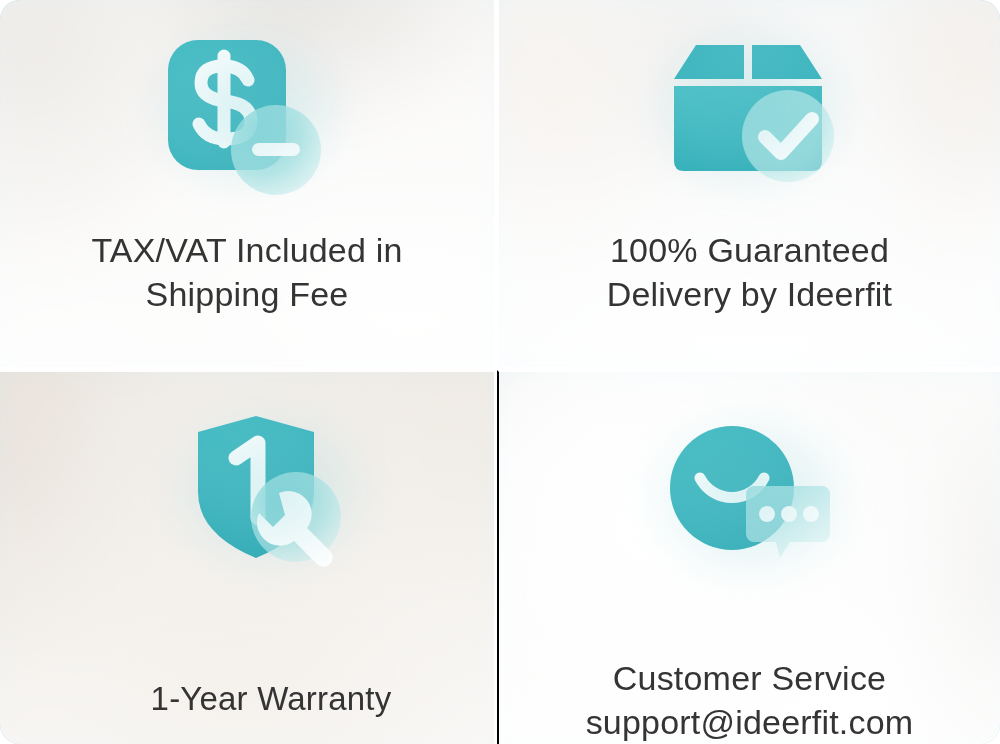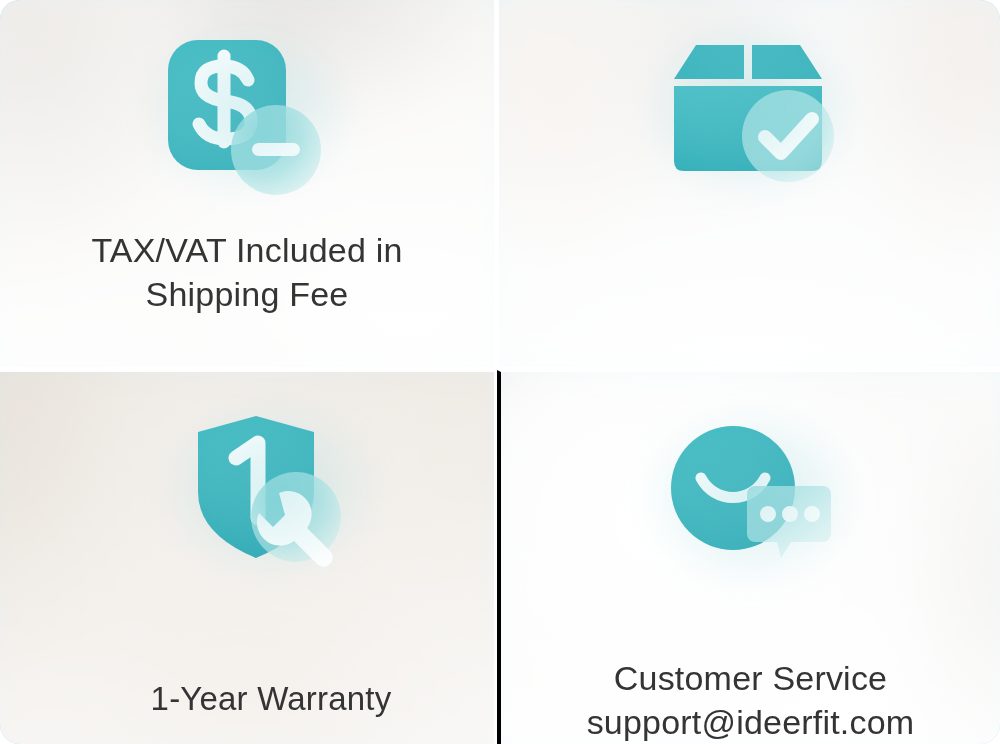--- a/index.html
+++ b/index.html
@@ -33,21 +33,21 @@
   .cell {
     position: relative;
     overflow: hidden;
     background: #7dd3fc;
   }
 
   
   .cell.tl { border-right: 3px solid #ffffff; border-bottom: 3px solid #ffffff; }
   .cell.tr { border-left: 2px solid #ffffff; border-bottom: 3px solid #ffffff; }
   .cell.bl { border-right: 3px solid #ffffff; border-top: 2px solid #ffffff; padding-left: 48px; }
-  .cell.br { border-left: 4px solid #000000; border-top: 2px solid #ffffff; }
+  .cell.br { border-left: 2px solid #000000; border-top: 2px solid #ffffff; }
 
   
   .bg {
     position: absolute;
     inset: -40px;
     filter: blur(26px);
     opacity: 1;
   }
   .bg-wash {
     position: absolute;
@@ -219,20 +219,22 @@
             <path d="M14 48 L36 14 L84 14 L84 48 Z" fill="url(#tealFlap)"></path>
 
             <path d="M92 14 L140 14 L162 48 L92 48 Z" fill="url(#tealFlap)"></path>
 
             <path d="M14 55 L162 55 L162 130 q0 10 -10 10 L24 140 q-10 0 -10 -10 Z" fill="url(#tealB)"></path>
 
             <circle cx="128" cy="105" r="46" fill="url(#badgeB)"></circle>
             <path d="M105 106 L121 122 L152 88" fill="none" stroke="#ffffff" stroke-width="14" stroke-linecap="round" stroke-linejoin="round"></path>
           </svg>
         </div>
+        <div class="caption">100% Guaranteed
+Delivery by Ideerfit</div>
       </div>
     </div>
 
     <div class="cell bl">
       <div class="bg bg-bl"></div>
       <div class="bg-wash wash-bl"></div>
       <div class="content">
         <div class="icon-wrap">
           <div class="glow"></div>
           <svg width="175" height="160" viewBox="0 0 175 160" aria-hidden="true">

